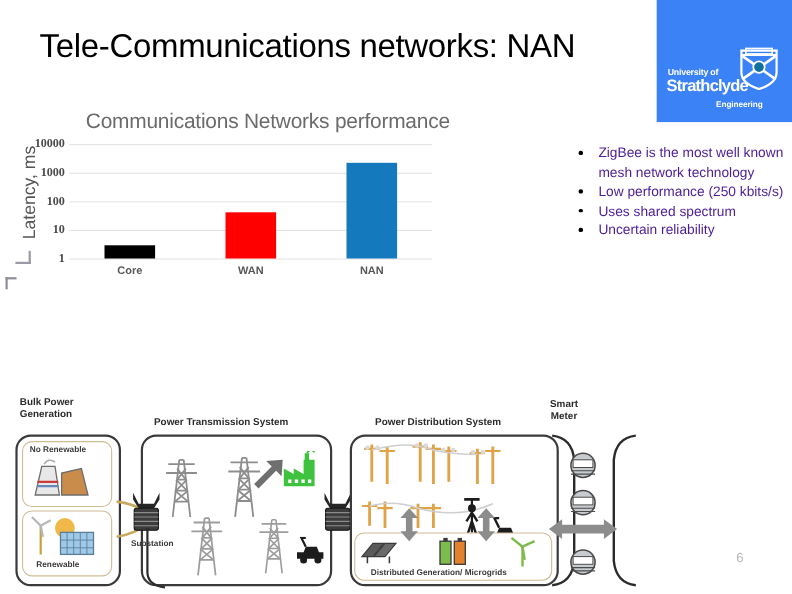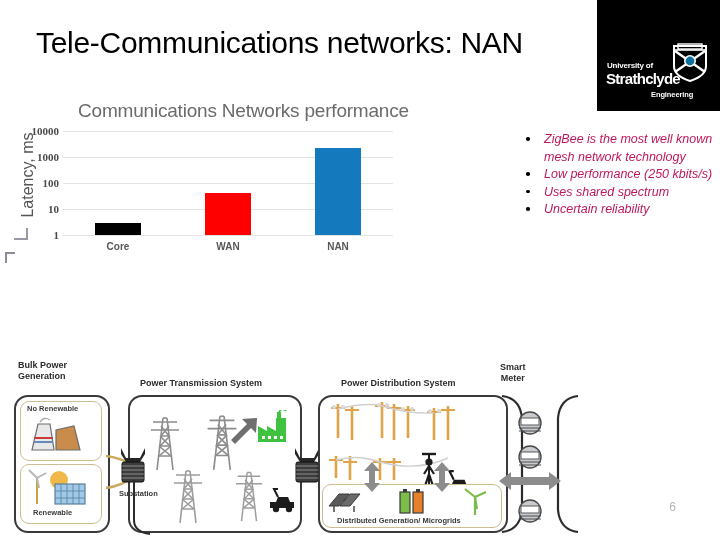--- a/index.html
+++ b/index.html
@@ -17,21 +17,21 @@
     position:absolute;left:36px;top:26px;width:550px;
     font-size:30px;line-height:34px;color:#000;
     font-family:"Liberation Sans", sans-serif;
     letter-spacing:-0.3px;
     white-space:nowrap;
   }
 
   
   .logo-panel{
     position:absolute;left:597px;top:0px;width:123px;height:111px;
-    background:#000000;overflow:hidden;
+    background:#3b82f6;overflow:hidden;
   }
   .logo-crest{position:absolute;right:12px;top:42px;width:36px;height:40px;}
   .logo-univ{
     position:absolute;left:10px;top:61px;color:#fff;font-size:8px;
     font-family:"Liberation Sans", sans-serif;font-weight:bold;letter-spacing:-0.2px;
   }
   .logo-name{
     position:absolute;left:9px;top:70px;color:#fff;font-size:15px;
     font-family:"Liberation Sans", sans-serif;font-weight:bold;letter-spacing:-0.7px;
   }
@@ -75,23 +75,22 @@
     border-right:2px solid #9a9aa6;border-bottom:2px solid #9a9aa6;
   }
   .crop-artifact-2{
     position:absolute;left:5px;top:252px;width:8px;height:9px;
     border-left:2px solid #8d8d99;border-top:2px solid #8d8d99;
   }
 
   
   .bullets{
     position:absolute;left:520px;top:131px;width:200px;
-    font-size:12.5px;line-height:17.5px;color:#be185d;
-    font-family:"Liberation Sans", sans-serif;
-    font-style:italic;
+    font-size:12.5px;line-height:17.5px;color:#4c1d95;
+    font-family:"Liberation Sans", sans-serif;
   }
   .bullets ul{list-style:none;margin:0;padding:0;}
   .bullets li{position:relative;padding-left:24px;margin:0 0 0 0;}
   .bullets li .dot{
     position:absolute;left:6px;top:6px;width:3.5px;height:3.5px;
     background:#000;border-radius:50%;
   }
 
   
   .diagram{position:absolute;left:0px;top:358px;width:580px;height:178px;}

